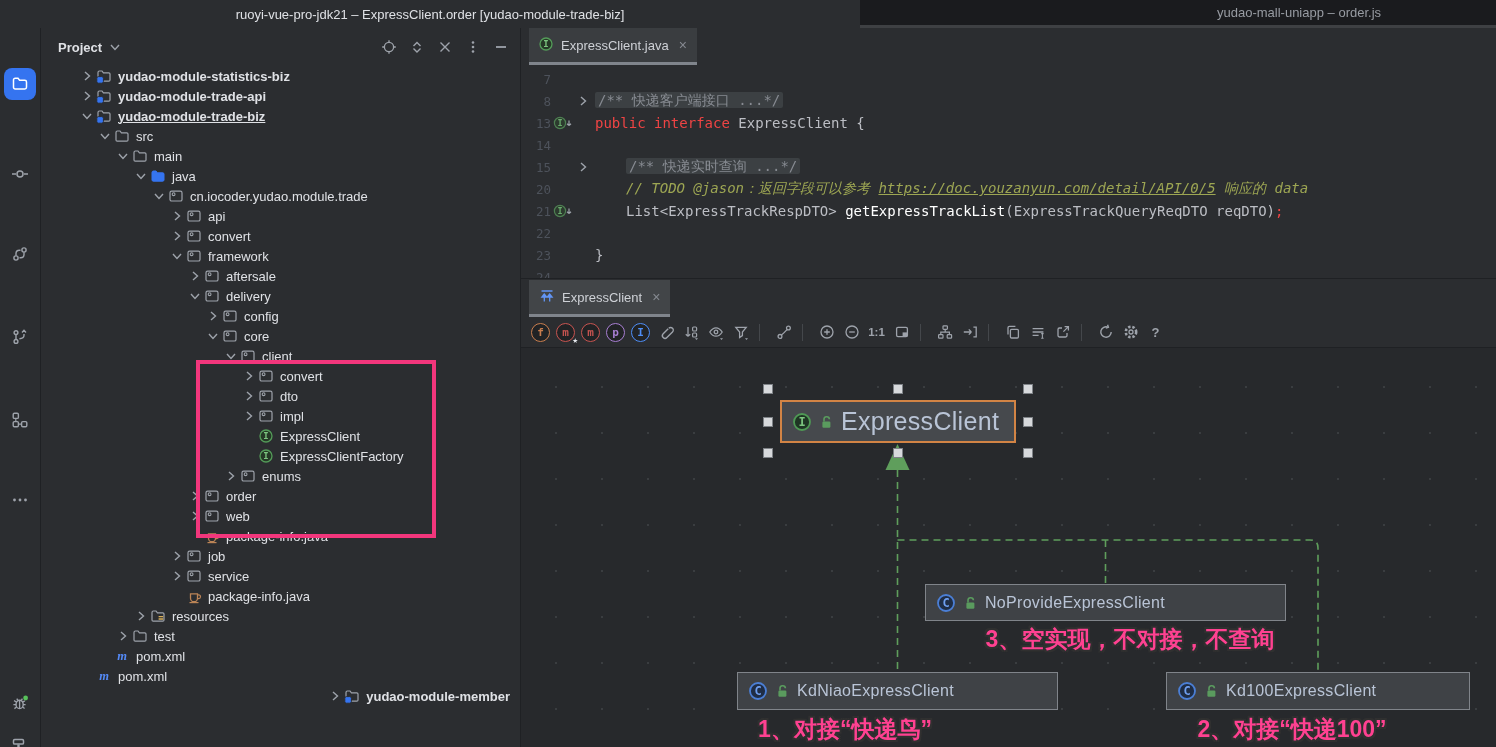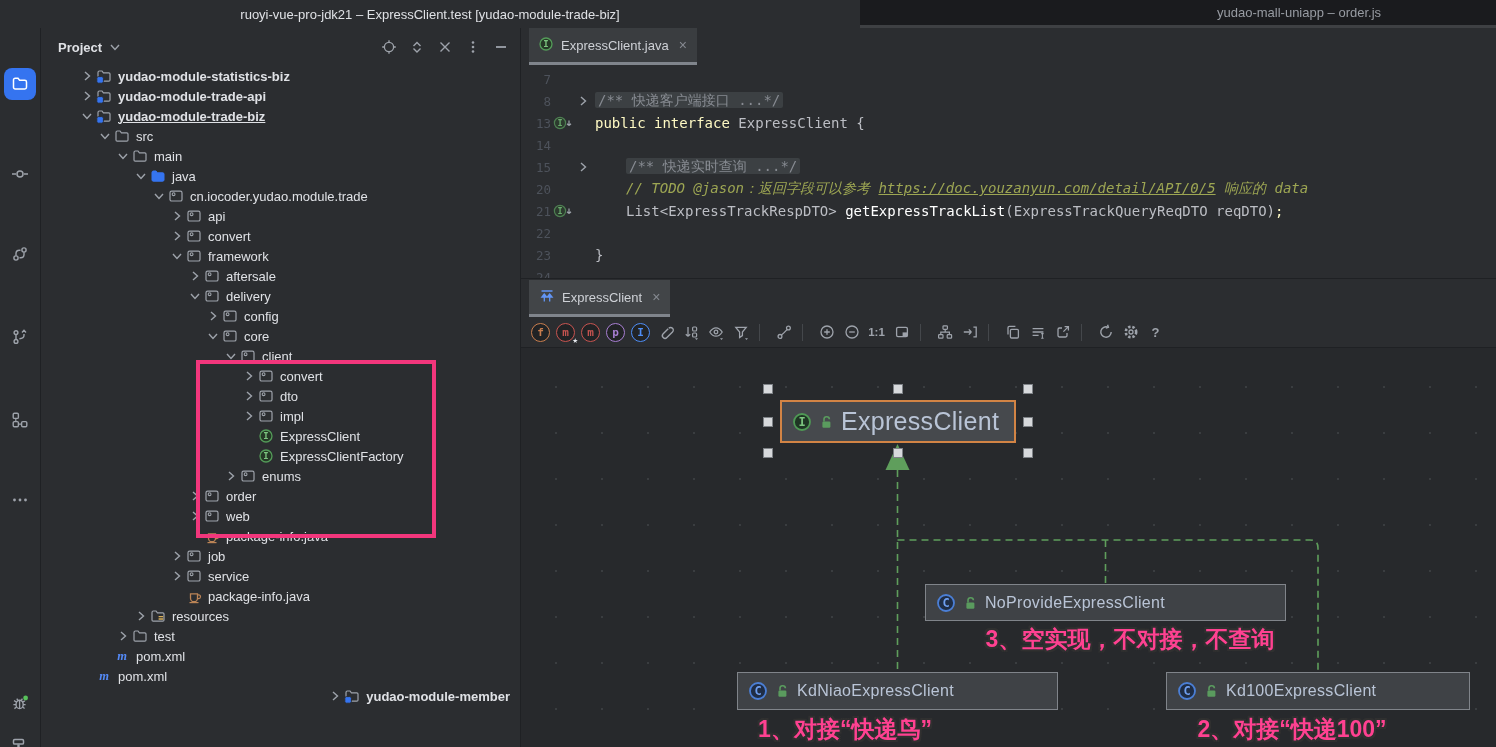--- a/index.html
+++ b/index.html
@@ -38,21 +38,21 @@
   .etab{position:absolute;left:8px;top:0;height:34px;background:#3a3d40;display:flex;align-items:center;padding:0 10px 0 9px;gap:7px;
         color:#ced1d6;font-size:13px;}
   .etab .under{position:absolute;left:0;bottom:-3px;width:100%;height:3px;background:#80858c;}
   .tclose{color:#868a91;font-size:14px;margin-left:3px;}
   .editor-code{left:521px;top:66px;width:975px;height:212px;background:#2b2d30;overflow:hidden;padding-top:2px;}
   .cline{height:22px;display:flex;align-items:center;font-family:"DejaVu Sans Mono",monospace;font-size:14px;}
   .lnum{width:30px;text-align:right;color:#4d525b;font-size:12.5px;flex:none;}
   .lgut{width:23px;display:flex;align-items:center;justify-content:center;flex:none;}
   .lfold{width:18px;display:flex;align-items:center;justify-content:center;color:#9ea3ab;flex:none;}
   .ltext{white-space:pre;color:#bcbec4;}
-  .seg-kw{color:#fef9c3;}
+  .seg-kw{color:#ef4444;}
   .seg-plain{color:#bcbec4;}
   .seg-method{color:#ffffff;}
   .seg-todo{color:#9da653;font-style:italic;}
   .seg-todo-link{color:#9da653;font-style:italic;text-decoration:underline;}
   .seg-doc{color:#878b92;}
   .folded-box{background:#3c4043;border-radius:2px;padding:0 3px;}
   
   .hsplit{left:521px;top:278px;width:975px;height:1px;background:#1f2124;z-index:6;}
   .dtabs{left:521px;top:279px;width:975px;height:38px;background:#2b2d30;}
   .dtab{position:absolute;left:8px;top:1px;height:34px;background:#424548;display:flex;align-items:center;padding:0 10px;gap:7px;color:#ced1d6;font-size:13px;}
@@ -78,21 +78,21 @@
         text-shadow:-2px -2px 0 #303030,2px -2px 0 #303030,-2px 2px 0 #303030,2px 2px 0 #303030,-2px 0 0 #303030,2px 0 0 #303030,0 -2px 0 #303030,0 2px 0 #303030;}
   svg.edges{position:absolute;left:0;top:0;pointer-events:none;z-index:2;}
   .dnode{z-index:4;}
 </style>
 </head>
 <body>
 
 <div class="screen">
 
   <div class="abs tb-left">
-    <span>ruoyi-vue-pro-jdk21 – ExpressClient.test [yudao-module-trade-biz]</span>
+    <span>ruoyi-vue-pro-jdk21 – ExpressClient.order [yudao-module-trade-biz]</span>
   </div>
   <div class="abs tb-right">
     <span class="tb-right-text">yudao-mall-uniapp – order.js</span>
   </div>
   <div class="abs tb-right-edge"></div>
 
   <div class="abs stripe" id="stripe">
       <div class="stripe-btn active" style="top: 40px;">
         <svg width="18" height="18" viewBox="0 0 18 18" fill="none">
           <path d="M2.5 5C2.5 4 3.2 3.3 4.2 3.3H7l1.6 2h5.2c1 0 1.7.7 1.7 1.7v5.3c0 1-.7 1.7-1.7 1.7H4.2c-1 0-1.7-.7-1.7-1.7Z" stroke="currentColor" stroke-width="1.5"></path>

